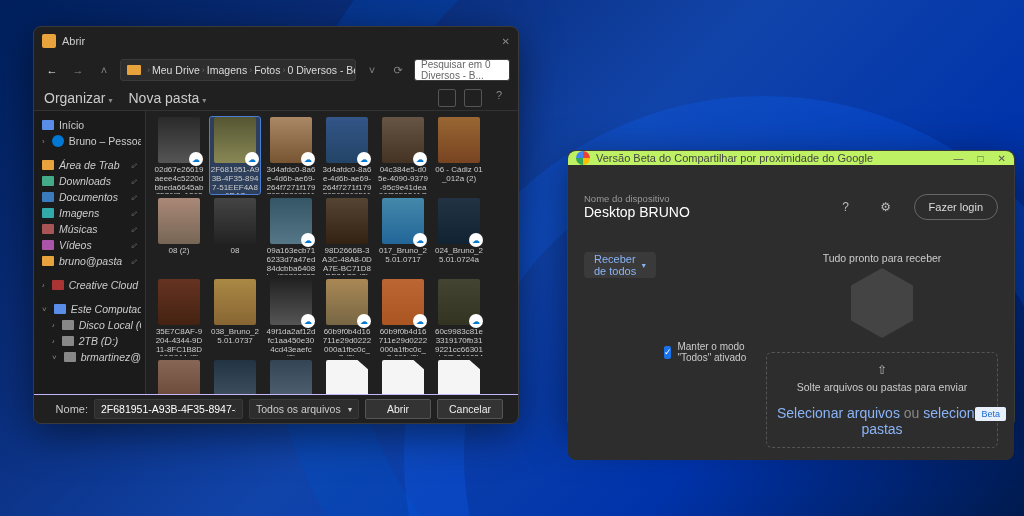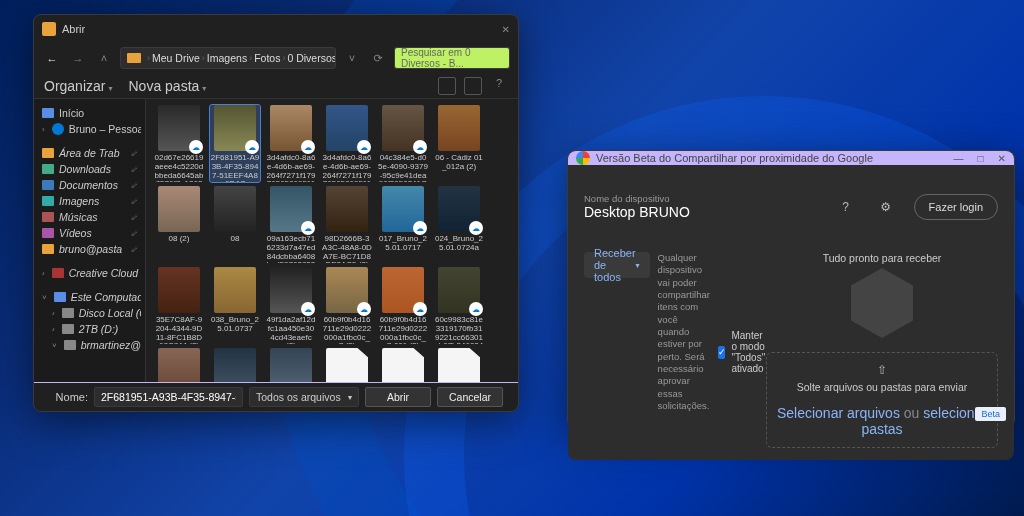--- a/index.html
+++ b/index.html
@@ -1,37 +1,37 @@
 <!DOCTYPE html>
 <html><head>
 <meta charset="utf-8">
 <style>
 * { margin:0; padding:0; box-sizing:border-box; font-family:'Segoe UI',sans-serif; }
 body { width:1024px; height:516px; background:linear-gradient(135deg,#001f5c 0%,#0a2d7a 25%,#1144aa 50%,#0033aa 75%,#001a4d 100%); position:relative; overflow:hidden; }
 body::before { content:''; position:absolute; width:800px; height:800px; border:80px solid rgba(0,80,200,0.3); border-radius:50%; right:-200px; top:-200px; }
 body::after { content:''; position:absolute; width:600px; height:600px; border:60px solid rgba(10,100,255,0.25); border-radius:50%; right:-100px; bottom:-300px; }
 
 .win { position:absolute; background:#202020; border:1px solid #3a3a3a; border-radius:8px; box-shadow:0 10px 40px rgba(0,0,0,0.5); z-index:10; display:flex; flex-direction:column; }
-.dlg { left:33px; top:14px; width:486px; height:398px; }
+.dlg { left:33px; top:26px; width:486px; height:398px; }
 .share { left:567px; top:150px; width:448px; height:278px; }
 
 .titlebar { height:28px; display:flex; align-items:center; padding:0 8px; color:#ccc; font-size:11px; }
 .titlebar .ticon { width:14px; height:14px; background:#e8a33d; border-radius:2px; margin-right:6px; }
 .titlebar .title { flex:1; }
 .titlebar .wbtns { display:flex; gap:14px; font-size:10px; color:#888; }
 .titlebar .wbtn { cursor:pointer; }
 
 .navrow { height:30px; display:flex; align-items:center; gap:6px; padding:0 8px; }
 .navbtn { width:20px; height:20px; display:flex; align-items:center; justify-content:center; color:#888; font-size:11px; cursor:pointer; }
 .navbtn.active { color:#eee; }
 .crumbs { flex:1; height:22px; background:#2d2d2d; border:1px solid #3a3a3a; border-radius:3px; display:flex; align-items:center; padding:0 6px; font-size:10.5px; color:#ddd; gap:2px; overflow:hidden; }
 .crumb { white-space:nowrap; cursor:pointer; }
 .crumbsep { color:#666; font-size:9px; }
 .fico { width:14px; height:10px; background:#e8a33d; border-radius:1px; margin-right:4px; flex-shrink:0; }
-.searchbox { width:116px; height:22px; background:#bef264; border:1px solid #3a3a3a; border-radius:3px; font-size:10px; color:#666; padding:0 6px; display:flex; align-items:center; }
+.searchbox { width:96px; height:22px; background:#ffffff; border:1px solid #3a3a3a; border-radius:3px; font-size:10px; color:#666; padding:0 6px; display:flex; align-items:center; }
 
 .toolrow { height:26px; display:flex; align-items:center; padding:0 10px; border-bottom:1px solid #333; }
 .toollink { font-size:14px; color:#ccc; margin-right:16px; cursor:pointer; }
 .toollink::after { content:'▾'; font-size:8px; margin-left:3px; color:#888; }
 .spacer { flex:1; }
 .viewbtns { display:flex; gap:8px; }
 .vbtn { width:18px; height:18px; border:1px solid #555; border-radius:2px; cursor:pointer; }
 
 .body { flex:1; display:flex; overflow:hidden; }
 .sidebar { width:112px; background:#1b1b1b; border-right:1px solid #333; padding:6px 4px; overflow:hidden; font-size:10.5px; color:#ccc; }
@@ -59,21 +59,21 @@
 
 .footer { border-top:1px solid #c4b5fd; padding:4px 10px; display:flex; flex-direction:row; gap:6px; }
 .frow { display:flex; align-items:center; gap:6px; }
 .flabel { font-size:11px; color:#ccc; width:44px; text-align:right; }
 .finput { flex:1; height:20px; background:#2d2d2d; border:1px solid #3a3a3a; color:#fff; font-size:10.5px; padding:0 6px; border-radius:2px; }
 .fselect { width:110px; height:20px; background:#2d2d2d; border:1px solid #3a3a3a; color:#ccc; font-size:10.5px; padding:0 6px; border-radius:2px; display:flex; align-items:center; justify-content:space-between; cursor:pointer; }
 .fbtns { display:flex; gap:6px; justify-content:flex-end; }
 .fbtn { width:66px; height:20px; background:#333; border:1px solid #555; color:#eee; font-size:10.5px; border-radius:2px; cursor:pointer; }
 
 
-.share .titlebar { background:#c4b5fd; color:#444; border-radius:8px 8px 0 0; height:28px;align-items:center; }
+.share .titlebar { background:#bef264; color:#444; border-radius:8px 8px 0 0; height:28px;align-items:center; }
 .share .titlebar .sicon { width:14px; height:14px; border-radius:50%; background:conic-gradient(#ea4335 0 90deg,#fbbc05 90deg 180deg,#34a853 180deg 270deg,#4285f4 270deg); margin-right:6px; }
 .share .titlebar .wbtns { color:#555; }
 .sbody { flex:1; background:#2d2d2d; display:flex; flex-direction:column; border-radius:0 0 8px 8px; }
 .sheader { padding:28px 16px; display:flex; align-items:center; gap:16px; }
 .sdev { flex:1; }
 .sdev .lbl { font-size:9.5px; color:#999; }
 .sdev .name { font-size:14px; color:#fff; }
 .sibtn { width:24px; height:24px; border-radius:50%; display:flex; align-items:center; justify-content:center; color:#bbb; font-size:12px; cursor:pointer; }
 .login { height:26px; padding:0 14px; border:1px solid #666; border-radius:13px; color:#ddd; font-size:11px; display:flex; align-items:center; cursor:pointer; }
 .smain { flex:1; display:flex; gap:12px; padding:4px 16px 12px; }
@@ -390,21 +390,20 @@
       <div class="sibtn">?</div>
       <div class="sibtn">⚙</div>
       <div class="login">Fazer login</div>
     </div>
     <div class="smain">
       <div class="scol1">
         <div class="rcv">
             <span>Receber de todos</span>
             <span style="font-size:8px;color:#8ab4f8">▾</span>
           </div>
-        <div class="rcvdesc">Qualquer dispositivo vai poder compartilhar itens com você quando estiver por perto. Será necessário aprovar essas solicitações.</div>
         <div class="chk">
           <div class="box">✓</div>
           <span>Manter o modo "Todos" ativado</span>
         </div>
       </div>
       <div class="scol2">
         <div class="ready">Tudo pronto para receber</div>
         <div class="hex"></div>
         <div class="drop">
           <div class="di">⇧</div>

